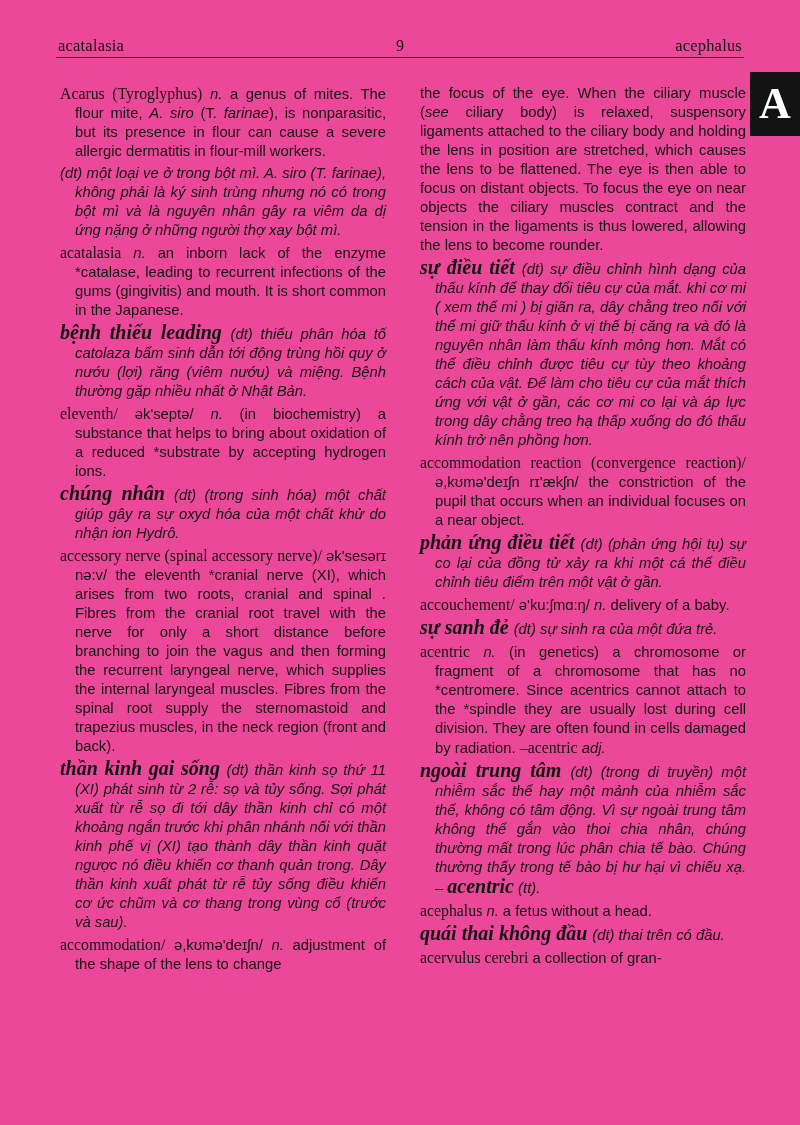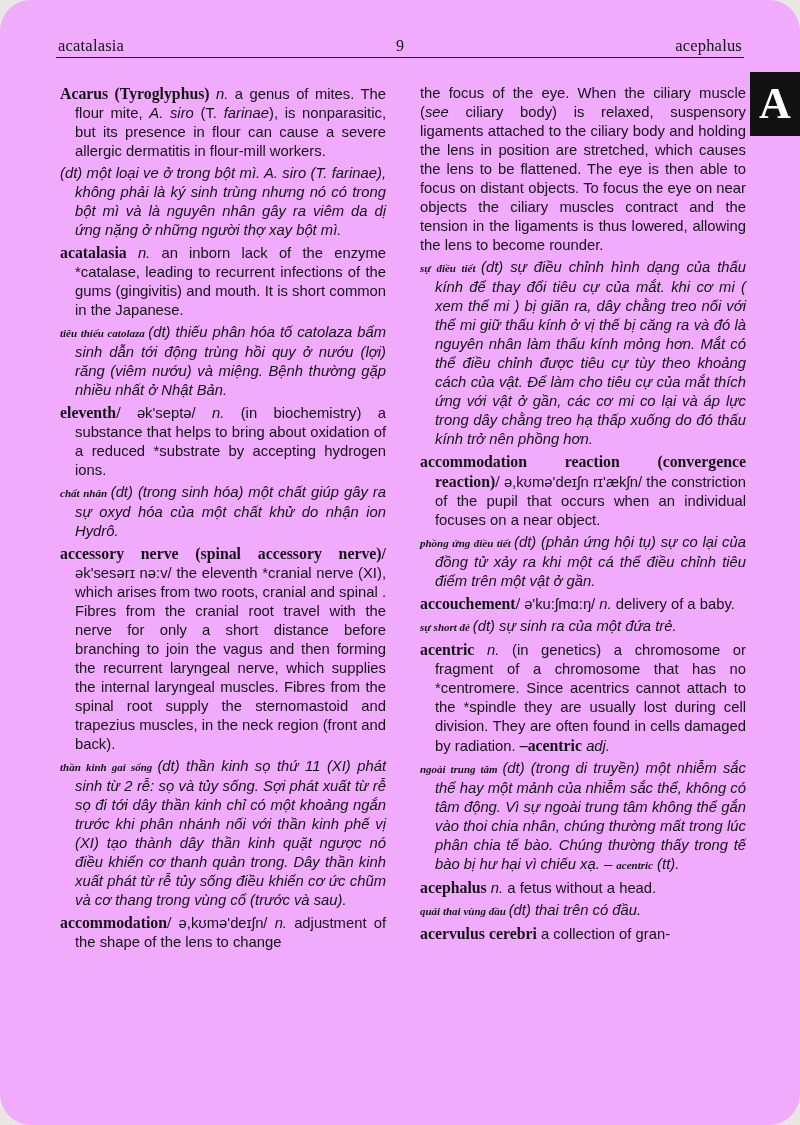--- a/index.html
+++ b/index.html
@@ -6,22 +6,21 @@
   html,body { width:800px; height:1125px; }
   body {
     background:#e9e7e2;
     font-family:"Liberation Sans", sans-serif;
     color:#141414;
     position:relative;
     overflow:hidden;
   }
   .page {
     position:absolute; inset:0;
-    background:#f0abfc;
-    border-radius:31px;
+    background:#ec4899;
   }
   .header {
     position:absolute; top:36px; left:58px; right:58px;
     display:flex; align-items:baseline;
     font-family:"Liberation Serif", serif;
     font-size:16.5px; letter-spacing:0.2px;
   }
   .header .gw { flex:1; }
   .header .gw.right { text-align:right; }
   .header .pagenum { flex:0 0 auto; width:40px; text-align:center; font-size:16px; }
@@ -37,28 +36,28 @@
     flex:1; min-width:0;
     text-align:justify;
     font-size:14.8px;
     line-height:19px;
   }
   p.para { margin-bottom:3px; }
   p.hang { padding-left:15px; text-indent:-15px; }
   .s-n { font-style:normal; }
   .s-i { font-style:italic; }
   .s-b {
-    font-weight:bold;
+    font-weight:normal;
     font-family:"Liberation Serif", serif;
     font-size:15.8px;
   }
   .s-bi {
     font-weight:bold; font-style:italic;
     font-family:"Liberation Serif", serif;
-    font-size:11px;
+    font-size:20px;
   }
   .tab {
     position:absolute; top:72px; right:0;
     width:50px; height:64px;
     display:flex; align-items:center; justify-content:center;
     font-family:"Liberation Serif", serif;
     font-weight:bold; font-size:44px; line-height:1;
   }
 </style>
 </head>
@@ -72,38 +71,38 @@
     <span class="gw right">acephalus</span>
   </header>
 
   <div class="rule"></div>
 
   <div class="columns">
     <div class="col">
         <p class="para hang"><span class="s-b">Acarus (Tyroglyphus)</span><span class="s-n"> </span><span class="s-i">n.</span><span class="s-n"> a genus of mites. The flour mite, </span><span class="s-i">A. siro</span><span class="s-n"> (T. </span><span class="s-i">farinae</span><span class="s-n">), is nonparasitic, but its presence in flour can cause a severe allergic dermatitis in flour-mill workers.</span></p>
         <p class="para hang"><span class="s-i">(dt) một loại ve ở trong bột mì. A. siro (T. farinae), không phải là ký sinh trùng nhưng nó có trong bột mì và là nguyên nhân gây ra viêm da dị ứng nặng ở những người thợ xay bột mì.</span></p>
         <p class="para hang"><span class="s-b">acatalasia</span><span class="s-n"> </span><span class="s-i">n.</span><span class="s-n"> an inborn lack of the enzyme *catalase, leading to recurrent infections of the gums (gingivitis) and mouth. It is short common in the Japanese.</span></p>
-        <p class="para hang"><span class="s-bi">tiêu thiếu catolaza </span><span class="s-i">(dt) thiếu phân hóa tố catolaza bẩm sinh dẫn tới động trùng hồi quy ở nướu (lợi) răng (viêm nướu) và miệng. Bệnh thường gặp nhiều nhất ở Nhật Bản.</span></p>
+        <p class="para hang"><span class="s-bi">bệnh thiếu leading </span><span class="s-i">(dt) thiếu phân hóa tố catolaza bẩm sinh dẫn tới động trùng hồi quy ở nướu (lợi) răng (viêm nướu) và miệng. Bệnh thường gặp nhiều nhất ở Nhật Bản.</span></p>
         <p class="para hang"><span class="s-b">eleventh/</span><span class="s-n"> ək'septə/ </span><span class="s-i">n.</span><span class="s-n"> (in biochemistry) a substance that helps to bring about oxidation of a reduced *substrate by accepting hydrogen ions.</span></p>
-        <p class="para hang"><span class="s-bi">chất nhân </span><span class="s-i">(dt) (trong sinh hóa) một chất giúp gây ra sự oxyd hóa của một chất khử do nhận ion Hydrô.</span></p>
+        <p class="para hang"><span class="s-bi">chúng nhân </span><span class="s-i">(dt) (trong sinh hóa) một chất giúp gây ra sự oxyd hóa của một chất khử do nhận ion Hydrô.</span></p>
         <p class="para hang"><span class="s-b">accessory nerve (spinal accessory nerve)/</span><span class="s-n"> ək'sesərɪ nə:v/ </span><span class="s-n">the eleventh *cranial nerve (XI), which arises from two roots, cranial and spinal . Fibres from the cranial root travel with the nerve for only a short distance before branching to join the vagus and then forming the recurrent laryngeal nerve, which supplies the internal laryngeal muscles. Fibres from the spinal root supply the sternomastoid and trapezius muscles, in the neck region (front and back).</span></p>
         <p class="para hang"><span class="s-bi">thần kinh gai sống </span><span class="s-i">(dt) thần kinh sọ thứ 11 (XI) phát sinh từ 2 rễ: sọ và tủy sống. Sợi phát xuất từ rễ sọ đi tới dây thần kinh chỉ có một khoảng ngắn trước khi phân nhánh nối với thần kinh phế vị (XI) tạo thành dây thần kinh quặt ngược nó điều khiển cơ thanh quản trong. Dây thần kinh xuất phát từ rễ tủy sống điều khiển cơ ức chũm và cơ thang trong vùng cổ (trước và sau).</span></p>
         <p class="para hang"><span class="s-b">accommodation/</span><span class="s-n"> ə,kʊmə'deɪʃn/ </span><span class="s-i">n.</span><span class="s-n"> adjustment of the shape of the lens to change</span></p>
       </div>
     <div class="col">
         <p class="para"><span class="s-n">the focus of the eye. When the ciliary muscle (</span><span class="s-i">see</span><span class="s-n"> ciliary body) is relaxed, suspensory ligaments attached to the ciliary body and holding the lens in position are stretched, which causes the lens to be flattened. The eye is then able to focus on distant objects. To focus the eye on near objects the ciliary muscles contract and the tension in the ligaments is thus lowered, allowing the lens to become rounder.</span></p>
         <p class="para hang"><span class="s-bi">sự điều tiết </span><span class="s-i">(dt) sự điều chỉnh hình dạng của thấu kính để thay đổi tiêu cự của mắt. khi cơ mi ( xem thể mi ) bị giãn ra, dây chằng treo nối với thể mi giữ thấu kính ở vị thế bị căng ra và đó là nguyên nhân làm thấu kính mỏng hơn. Mắt có thể điều chỉnh được tiêu cự tùy theo khoảng cách của vật. Để làm cho tiêu cự của mắt thích ứng với vật ở gần, các cơ mi co lại và áp lực trong dây chằng treo hạ thấp xuống do đó thấu kính trở nên phồng hơn.</span></p>
         <p class="para hang"><span class="s-b">accommodation reaction (convergence reaction)/</span><span class="s-n"> ə,kʊmə'deɪʃn rɪ'ækʃn/ </span><span class="s-n">the constriction of the pupil that occurs when an individual focuses on a near object.</span></p>
-        <p class="para hang"><span class="s-bi">phồng ứng điều tiết </span><span class="s-i">(dt) (phản ứng hội tụ) sự co lại của đồng tử xảy ra khi một cá thể điều chỉnh tiêu điểm trên một vật ở gần.</span></p>
+        <p class="para hang"><span class="s-bi">phản ứng điều tiết </span><span class="s-i">(dt) (phản ứng hội tụ) sự co lại của đồng tử xảy ra khi một cá thể điều chỉnh tiêu điểm trên một vật ở gần.</span></p>
         <p class="para hang"><span class="s-b">accouchement/</span><span class="s-n"> ə'ku:ʃmɑ:ŋ/ </span><span class="s-i">n.</span><span class="s-n"> delivery of a baby.</span></p>
-        <p class="para hang"><span class="s-bi">sự short đẻ </span><span class="s-i">(dt) sự sinh ra của một đứa trẻ.</span></p>
+        <p class="para hang"><span class="s-bi">sự sanh đẻ </span><span class="s-i">(dt) sự sinh ra của một đứa trẻ.</span></p>
         <p class="para hang"><span class="s-b">acentric</span><span class="s-n"> </span><span class="s-i">n.</span><span class="s-n"> (in genetics) a chromosome or fragment of a chromosome that has no *centromere. Since acentrics cannot attach to the *spindle they are usually lost during cell division. They are often found in cells damaged by radiation. </span><span class="s-b">–acentric</span><span class="s-i"> adj.</span></p>
         <p class="para hang"><span class="s-bi">ngoài trung tâm </span><span class="s-i">(dt) (trong di truyền) một nhiễm sắc thể hay một mảnh của nhiễm sắc thể, không có tâm động. Vì sự ngoài trung tâm không thể gắn vào thoi chia nhân, chúng thường mất trong lúc phân chia tế bào. Chúng thường thấy trong tế bào bị hư hại vì chiếu xạ. – </span><span class="s-bi">acentric</span><span class="s-i"> (tt).</span></p>
         <p class="para hang"><span class="s-b">acephalus</span><span class="s-n"> </span><span class="s-i">n.</span><span class="s-n"> a fetus without a head.</span></p>
-        <p class="para hang"><span class="s-bi">quái thai vùng đầu </span><span class="s-i">(dt) thai trên có đầu.</span></p>
+        <p class="para hang"><span class="s-bi">quái thai không đầu </span><span class="s-i">(dt) thai trên có đầu.</span></p>
         <p class="para hang"><span class="s-b">acervulus cerebri</span><span class="s-n">  a collection of gran-</span></p>
       </div>
   </div>
 
   <div class="tab" style="background: rgb(18, 18, 18); color: rgb(255, 255, 255);">
     <span>A</span>
   </div>
 
 </div>
 

